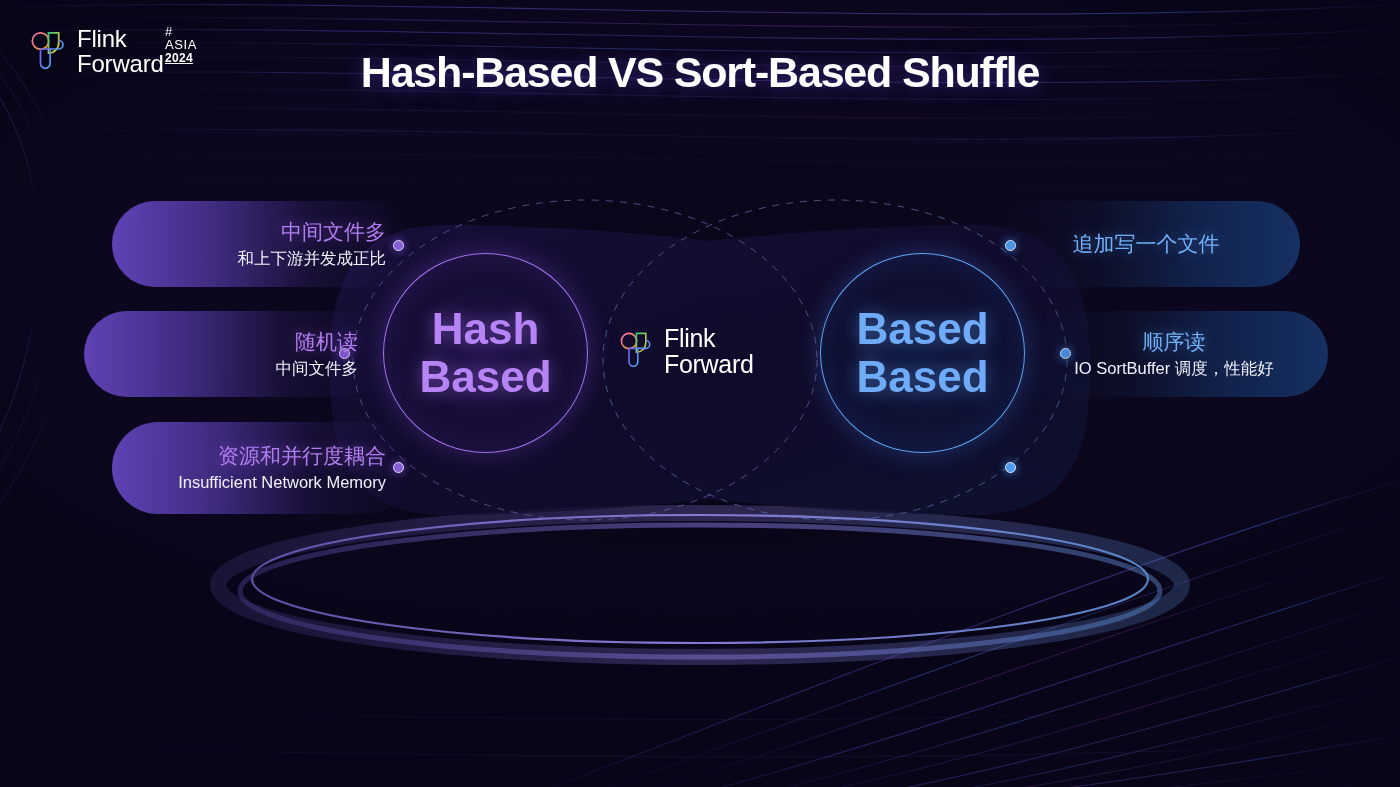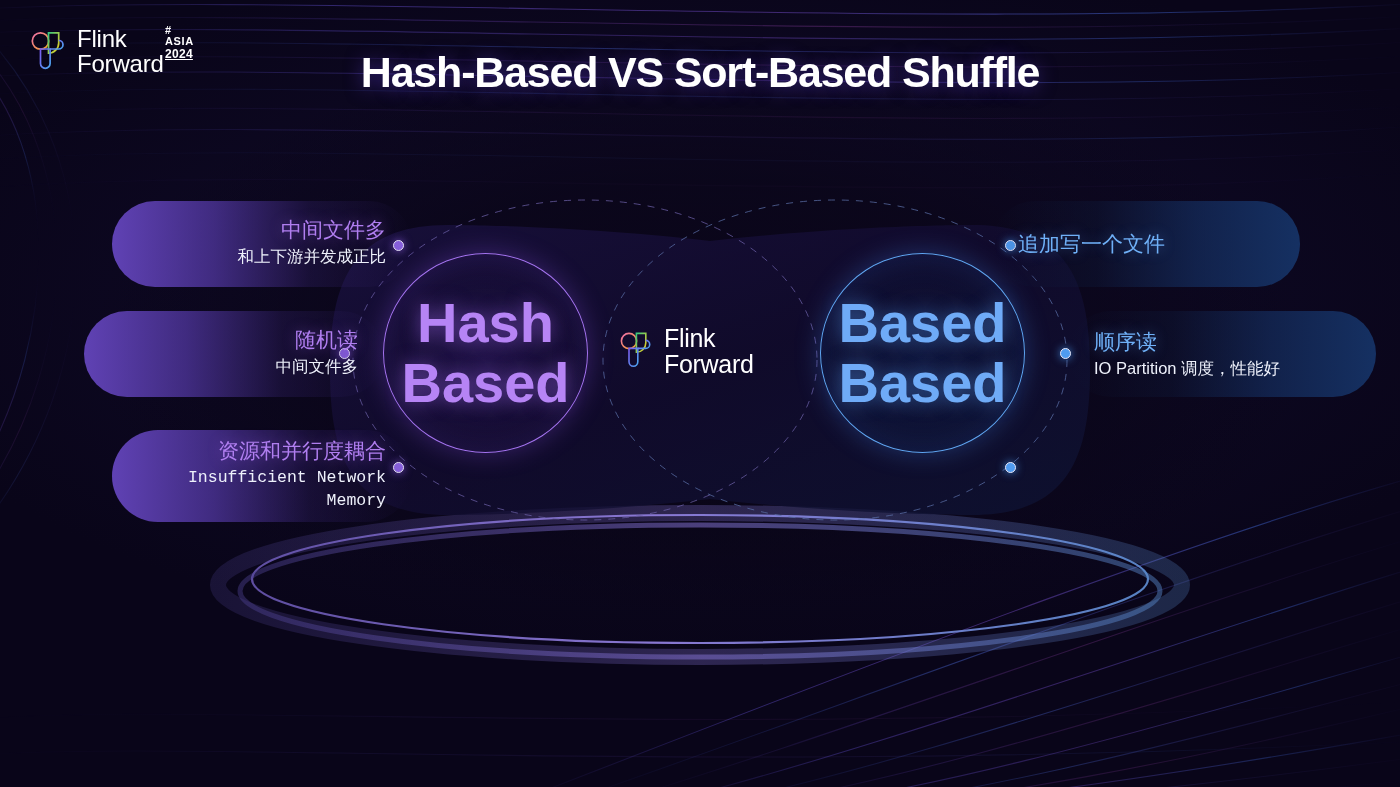--- a/index.html
+++ b/index.html
@@ -22,37 +22,37 @@
     background:radial-gradient(ellipse 58% 52% at 50% 44%, rgba(8,4,20,.92) 0%, rgba(9,5,22,.72) 42%, rgba(9,5,22,0) 75%);
   }
   
   .logo-top{position:absolute;left:28px;top:22px;width:175px;height:58px;display:flex;align-items:center;gap:9px;}
   .logo-mark{width:40px;height:44px;flex:0 0 auto;}
   .logo-txt{position:relative;line-height:1;}
   .logo-txt .l1,.logo-txt .l2{color:#fff;font-weight:400;letter-spacing:-.2px;}
   .logo-txt .l1{font-size:24px;}
   .logo-txt .l2{font-size:24px;margin-top:1px;}
   .logo-badge{position:absolute;left:88px;top:-2px;color:#fff;text-align:left;line-height:1.05;}
-  .logo-badge .a{font-size:11px;font-weight:700;letter-spacing:.6px;}
+  .logo-badge .a{font-size:13px;font-weight:400;letter-spacing:.6px;}
   .logo-badge .y{font-size:12px;font-weight:700;letter-spacing:.3px;text-decoration:underline;}
   .title{
     position:absolute;left:0;right:0;top:48px;text-align:center;
     color:#fff;font-size:43px;font-weight:700;letter-spacing:-1.2px;
     text-shadow:0 2px 18px rgba(90,60,200,.55);
   }
   
   .stage{position:absolute;left:190px;top:505px;width:1020px;height:180px;}
   
   .bone{position:absolute;left:330px;top:225px;width:760px;height:290px;}
   
   .orbits{position:absolute;left:330px;top:195px;width:760px;height:330px;}
   
   .circ{
     position:absolute;border-radius:50%;display:flex;align-items:center;justify-content:center;
-    text-align:center;font-weight:700;font-size:56px;line-height:1.08;
+    text-align:center;font-weight:700;font-size:44px;line-height:1.08;
   }
   .circ-hash{
     left:383px;top:253px;width:205px;height:200px;
     border:1.6px solid #a473f0;color:#b684f5;
     background:radial-gradient(circle at 50% 55%, rgba(70,40,130,.30) 0%, rgba(24,14,54,.22) 60%, rgba(12,8,32,0) 100%);
     box-shadow:0 0 26px rgba(150,90,245,.30), inset 0 0 34px rgba(120,70,220,.18);
     text-shadow:0 0 18px rgba(170,110,250,.55);
   }
   .circ-sort{
     left:820px;top:253px;width:205px;height:200px;
@@ -66,33 +66,32 @@
   .logo-center{position:absolute;left:618px;top:322px;width:180px;height:58px;display:flex;align-items:center;gap:10px;}
   .logo-center .mark{width:36px;height:44px;flex:0 0 auto;}
   .logo-center .t1,.logo-center .t2{color:#fff;font-size:25px;line-height:1.05;font-weight:400;letter-spacing:-.3px;}
   
   .pill{position:absolute;border-radius:46px;display:flex;flex-direction:column;justify-content:center;padding:10px 26px;}
   .pill .hd{font-size:21px;line-height:1.35;white-space:nowrap;}
   .pill .sb{font-size:16.5px;line-height:1.38;color:#eef1fb;}
   .pill-l{
     text-align:right;align-items:flex-end;
     background:linear-gradient(90deg, rgba(103,71,193,.92) 0%, rgba(84,57,166,.72) 34%, rgba(49,32,104,.34) 66%, rgba(22,14,48,0) 100%);
-    font-family:Liberation Mono, monospace;
   }
   .pill-l .hd{color:#b07ef0;text-shadow:0 0 14px rgba(160,100,240,.45);}
   .pill-r{
-    text-align:left;align-items:flex-start;
+    text-align:left;align-items:center;
     background:linear-gradient(270deg, rgba(22,52,104,.92) 0%, rgba(20,44,92,.72) 34%, rgba(15,28,62,.34) 66%, rgba(10,14,38,0) 100%);
   }
   .pill-r .hd{color:#6fb0f7;text-shadow:0 0 14px rgba(90,160,250,.45);}
   .pl1{left:112px;top:201px;width:300px;height:86px;}
   .pl2{left:84px;top:311px;width:300px;height:86px;}
-  .pl3{left:112px;top:422px;width:300px;height:92px;margin-top:8px;}
+  .pl3{left:112px;top:422px;width:300px;height:92px;}
   .pr1{left:992px;top:201px;width:308px;height:86px;}
-  .pr2{left:1068px;top:311px;width:308px;height:86px;}
+  .pr2{left:1020px;top:311px;width:308px;height:86px;}
   .pr3{left:992px;top:420px;width:320px;height:98px;}
   .pr3 .sb{white-space:normal;line-height:1.42;}
   
   .dot{position:absolute;width:11px;height:11px;border-radius:50%;border:1.5px solid #e9e6f7;}
   .dot-p{background:#8a61e0;box-shadow:0 0 9px rgba(140,90,230,.8);}
   .dot-b{background:#4f9bf0;box-shadow:0 0 9px rgba(70,150,240,.8);}
 </style>
 </head>
 <body>
 
@@ -273,16 +272,16 @@
   <div class="pill pill-l pl3">
     <div class="hd">资源和并行度耦合</div>
     <div class="sb">Insufficient Network Memory</div>
   </div>
 
   <div class="pill pill-r pr1">
     <div class="hd">追加写一个文件</div>
   </div>
   <div class="pill pill-r pr2">
     <div class="hd">顺序读</div>
-    <div class="sb">IO Partition 调度，性能好</div>
+    <div class="sb">IO SortBuffer 调度，性能好</div>
   </div>
 
 </div>
 
 </body></html>

